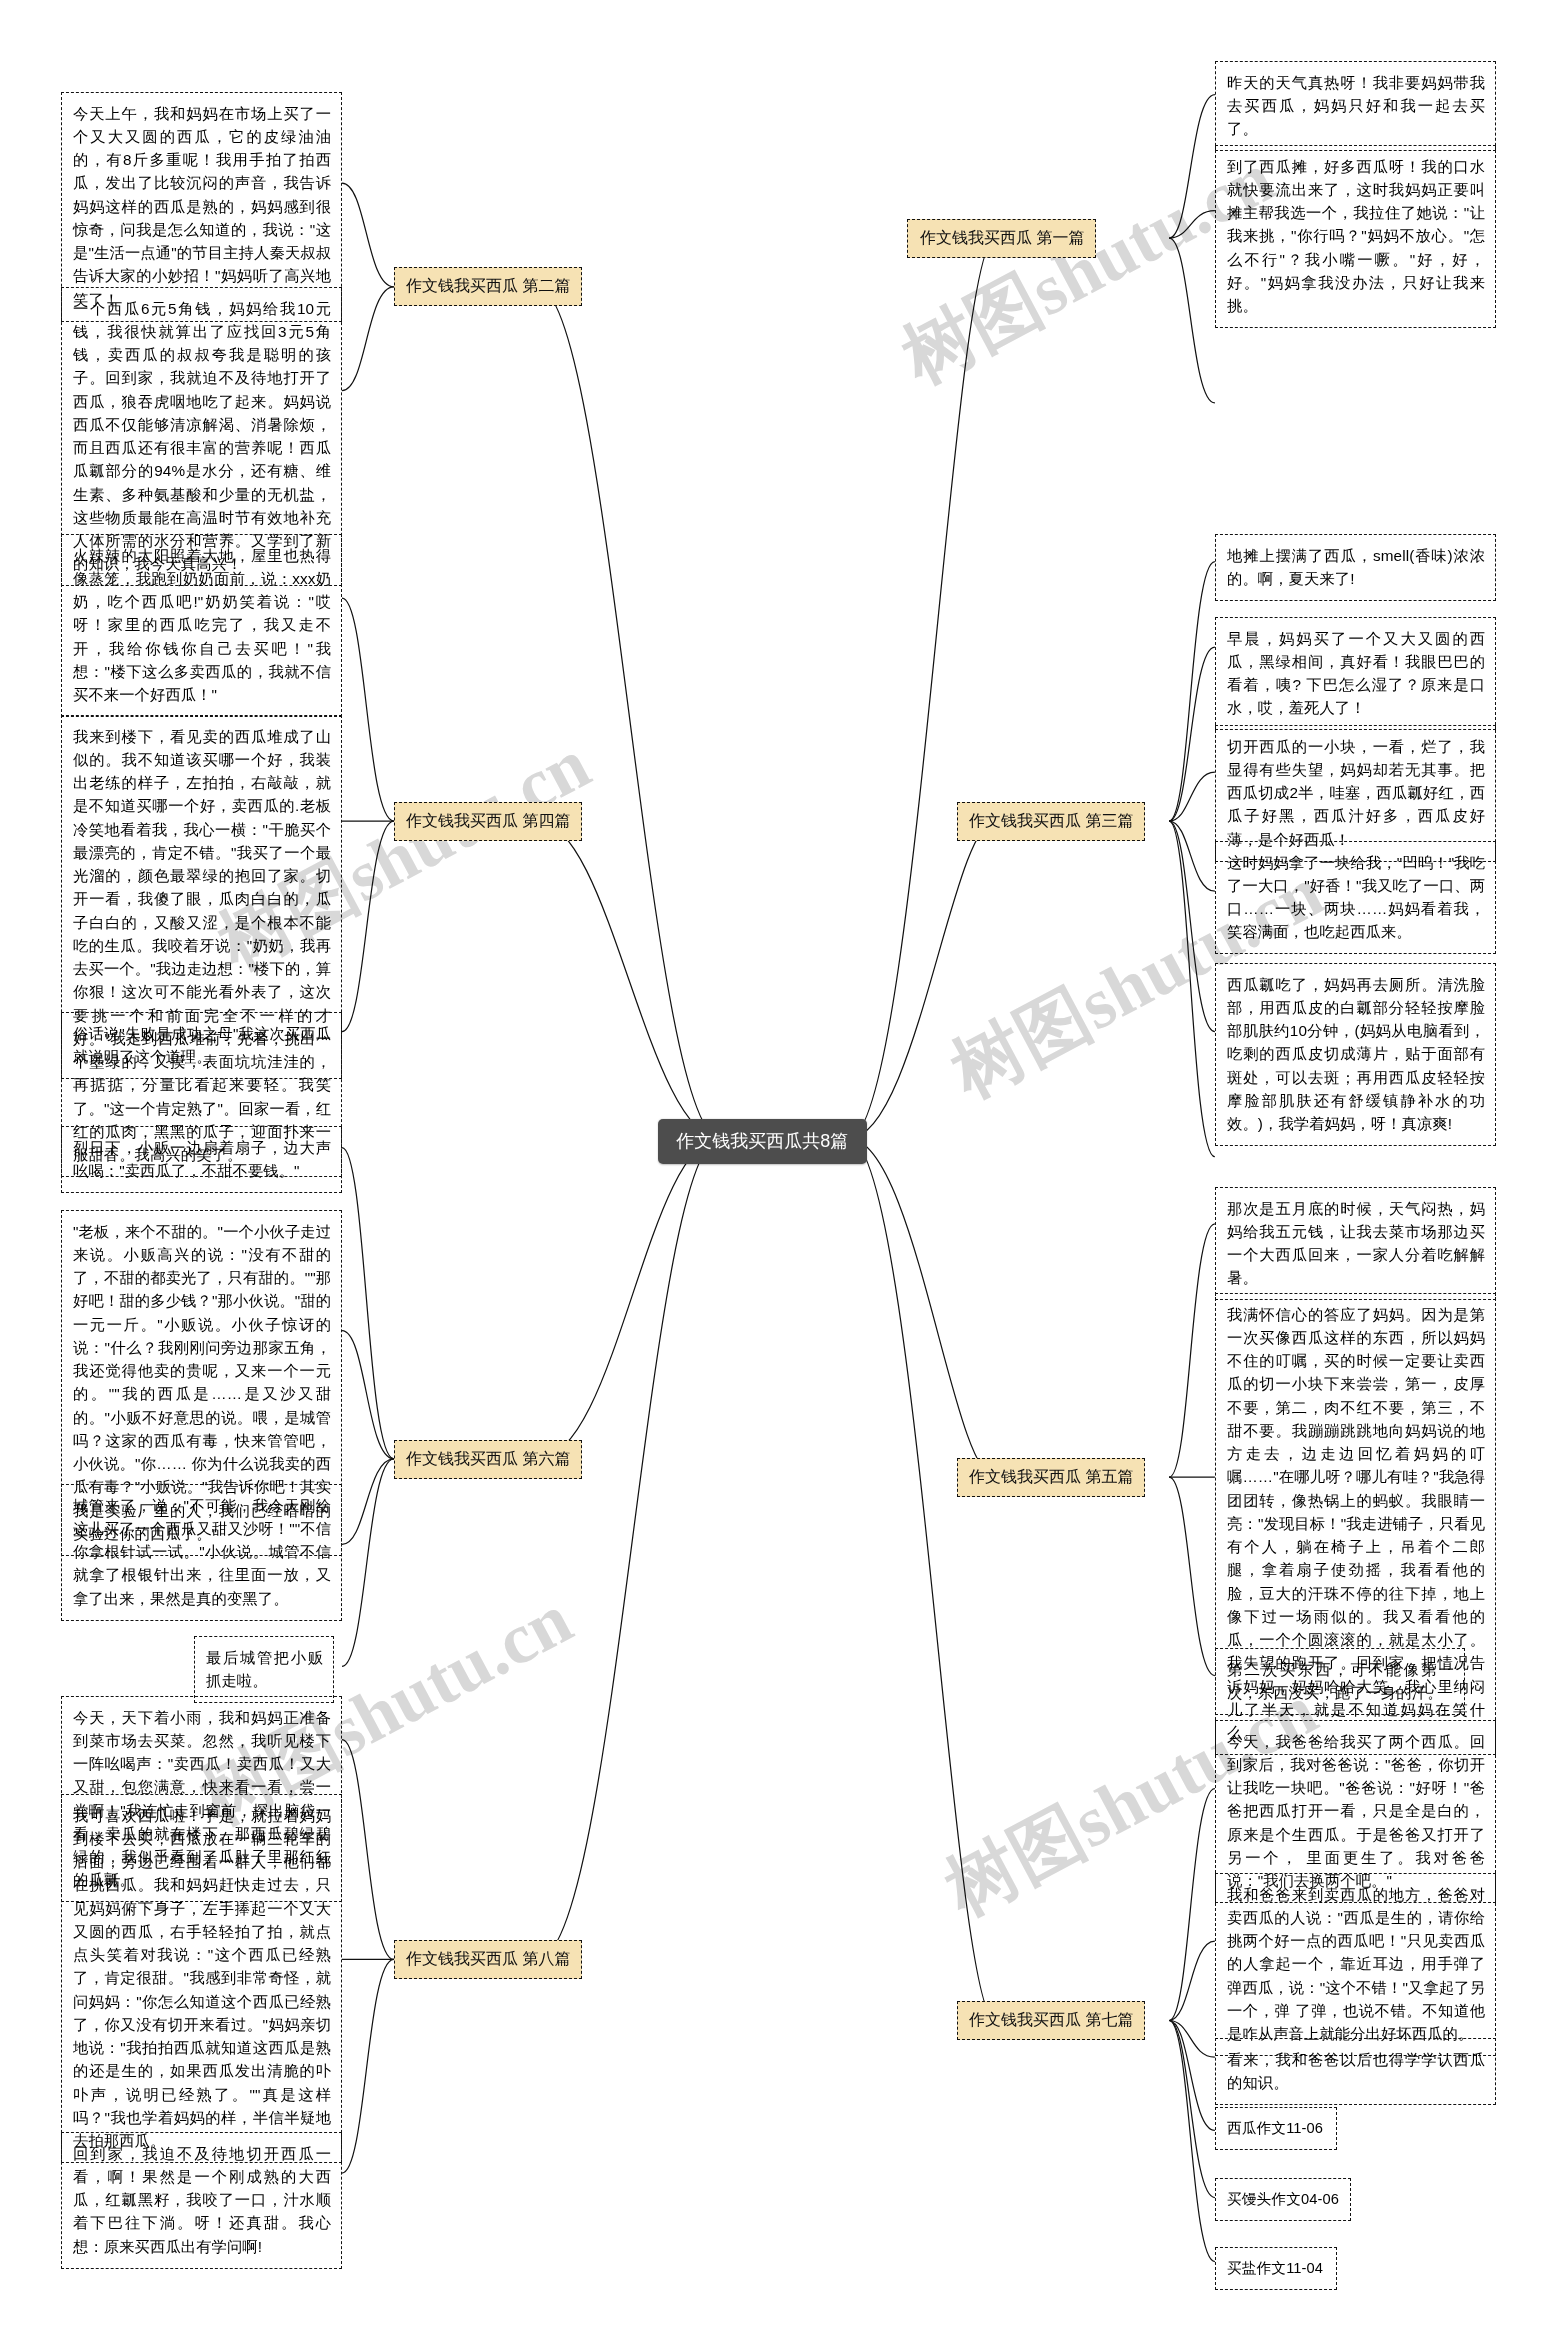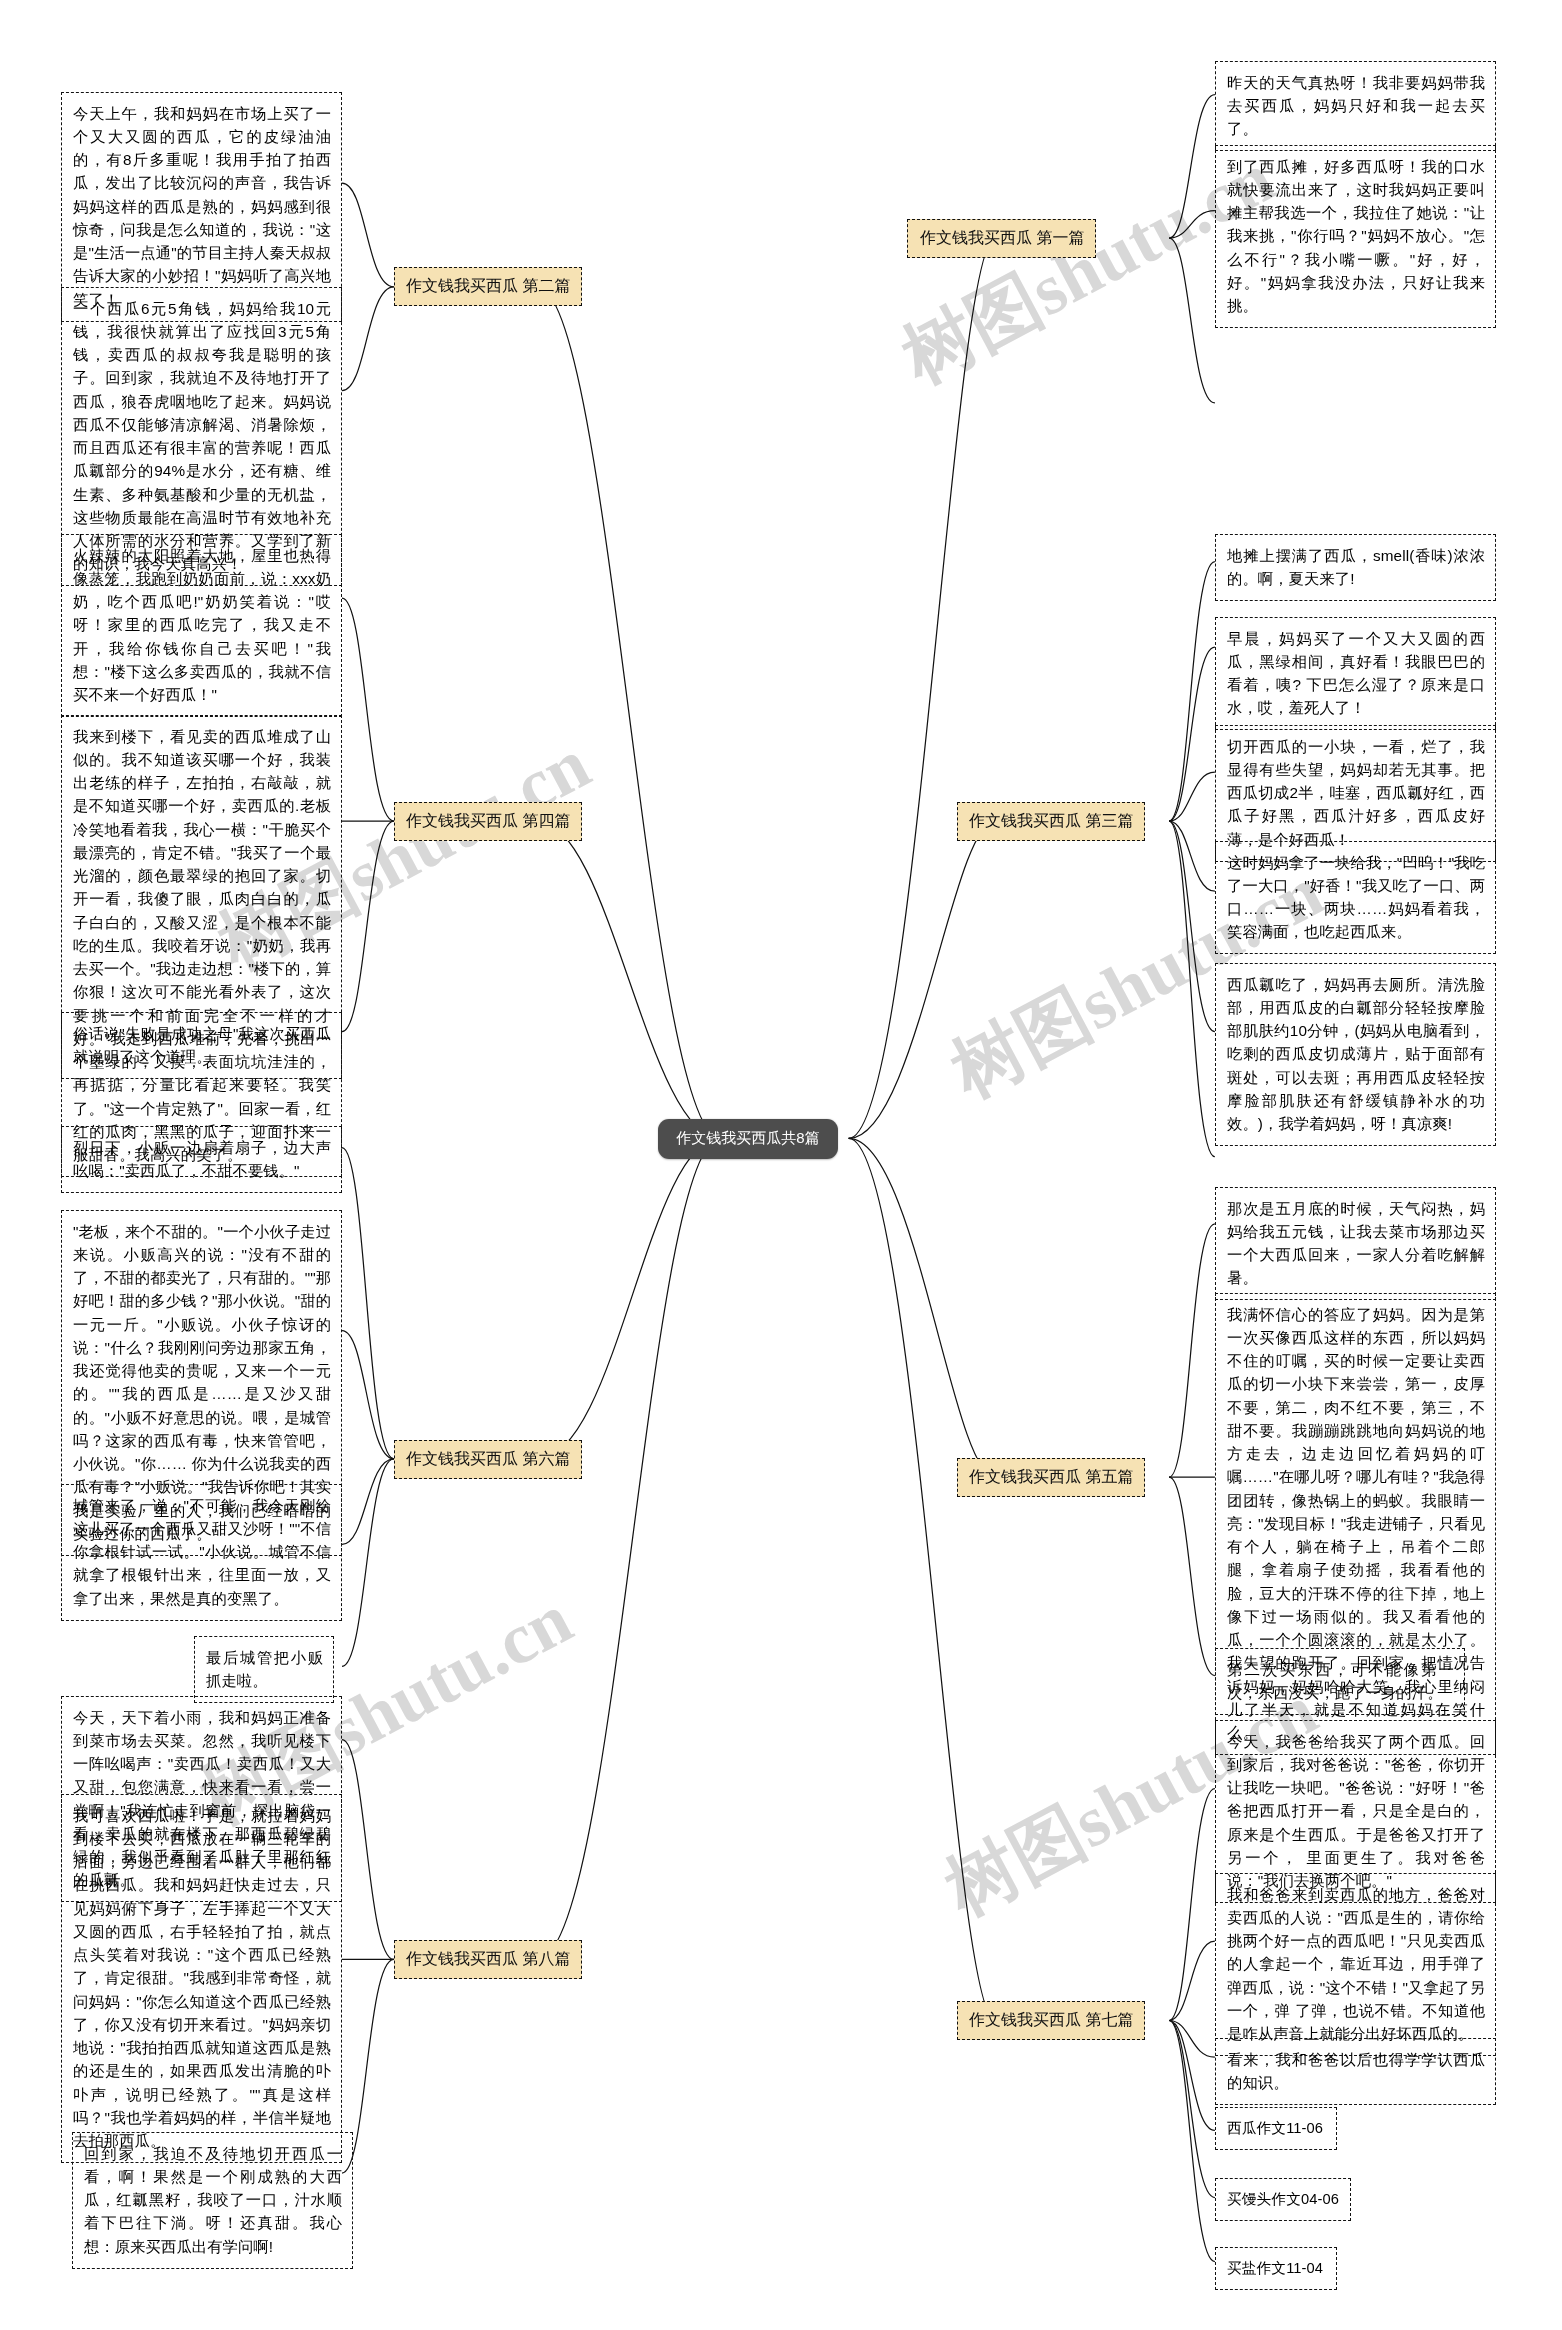--- a/index.html
+++ b/index.html
@@ -64,23 +64,23 @@
     white-space: nowrap;
     z-index: 3;
     text-align: center;
   }
 
   
   .central {
     position: absolute;
     background: #4d4d4d;
     color: #ffffff;
-    font-size: 15px;
+    font-size: 18px;
     padding: 10.4px 18.3px;
-    border-radius: 11px;
+    border-radius: 5px;
     white-space: nowrap;
     z-index: 4;
     box-shadow: 0 0.6px 1.8px rgba(0,0,0,.25);
   }
 </style>
 </head>
 <body>
 
 <div id="canvas">
 
@@ -170,21 +170,21 @@
   <div class="node" style="left:61px; top:1210px; width:281px;">"老板，来个不甜的。"一个小伙子走过来说。小贩高兴的说："没有不甜的了，不甜的都卖光了，只有甜的。""那好吧！甜的多少钱？"那小伙说。"甜的一元一斤。"小贩说。小伙子惊讶的说："什么？我刚刚问旁边那家五角，我还觉得他卖的贵呢，又来一个一元的。""我的西瓜是……是又沙又甜的。"小贩不好意思的说。喂，是城管吗？这家的西瓜有毒，快来管管吧，小伙说。"你…… 你为什么说我卖的西瓜有毒？"小贩说。"我告诉你吧！其实我是实验厂里的人，我们已经暗暗的实验过你的西瓜了。"</div>
 
   <div class="node" style="left:61px; top:1484px; width:281px;">城管来了，说："不可能，我今天刚给这儿买了一个西瓜又甜又沙呀！""不信你拿根针试一试。"小伙说。城管不信就拿了根银针出来，往里面一放，又拿了出来，果然是真的变黑了。</div>
 
   <div class="node" style="left:194px; top:1636px; width:140px;">最后城管把小贩抓走啦。</div>
 
   <div class="node" style="left:61px; top:1696px; width:281px;">今天，天下着小雨，我和妈妈正准备到菜市场去买菜。忽然，我听见楼下一阵吆喝声："卖西瓜！卖西瓜！又大又甜，包您满意，快来看一看，尝一尝啊！"我连忙走到窗前，探出脑袋一看，卖瓜的就在楼下。那西瓜碧绿碧绿的，我似乎看到了瓜肚子里那红红的瓜瓤。</div>
 
   <div class="node" style="left:61px; top:1794px; width:281px;">我可喜欢西瓜啦！于是，就拉着妈妈到楼下去买，西瓜放在一辆三轮车的后面，旁边已经围着一群人，他们都在挑西瓜。我和妈妈赶快走过去，只见妈妈俯下身子，左手捧起一个又大又圆的西瓜，右手轻轻拍了拍，就点点头笑着对我说："这个西瓜已经熟了，肯定很甜。"我感到非常奇怪，就问妈妈："你怎么知道这个西瓜已经熟了，你又没有切开来看过。"妈妈亲切地说："我拍拍西瓜就知道这西瓜是熟的还是生的，如果西瓜发出清脆的卟卟声，说明已经熟了。""真是这样吗？"我也学着妈妈的样，半信半疑地去拍那西瓜。</div>
 
-  <div class="node" style="left:61px; top:2132px; width:281px;margin-left:11px;">回到家，我迫不及待地切开西瓜一看，啊！果然是一个刚成熟的大西瓜，红瓤黑籽，我咬了一口，汁水顺着下巴往下淌。呀！还真甜。我心想：原来买西瓜出有学问啊!</div>
+  <div class="node" style="left:61px; top:2132px; width:281px;">回到家，我迫不及待地切开西瓜一看，啊！果然是一个刚成熟的大西瓜，红瓤黑籽，我咬了一口，汁水顺着下巴往下淌。呀！还真甜。我心想：原来买西瓜出有学问啊!</div>
 
   <div class="node" style="left:1215px; top:61px; width:281px;">昨天的天气真热呀！我非要妈妈带我去买西瓜，妈妈只好和我一起去买了。</div>
 
   <div class="node" style="left:1215px; top:145px; width:281px;">到了西瓜摊，好多西瓜呀！我的口水就快要流出来了，这时我妈妈正要叫摊主帮我选一个，我拉住了她说："让我来挑，"你行吗？"妈妈不放心。"怎么不行"？我小嘴一噘。"好，好，好。"妈妈拿我没办法，只好让我来挑。</div>
 
 
   <div class="node" style="left:1215px; top:534px; width:281px;">地摊上摆满了西瓜，smell(香味)浓浓的。啊，夏天来了!</div>
 
   <div class="node" style="left:1215px; top:617px; width:281px;">早晨，妈妈买了一个又大又圆的西瓜，黑绿相间，真好看！我眼巴巴的看着，咦? 下巴怎么湿了？原来是口水，哎，羞死人了！</div>
 

